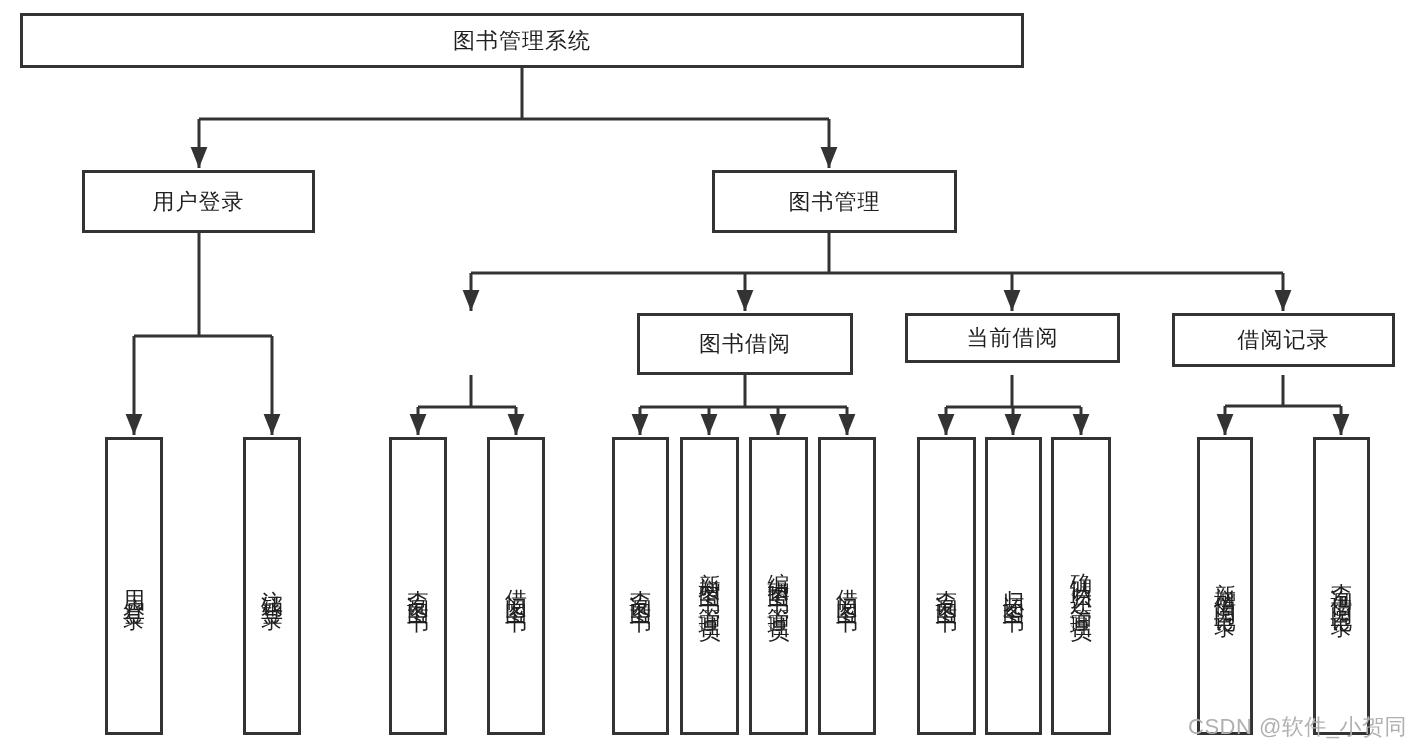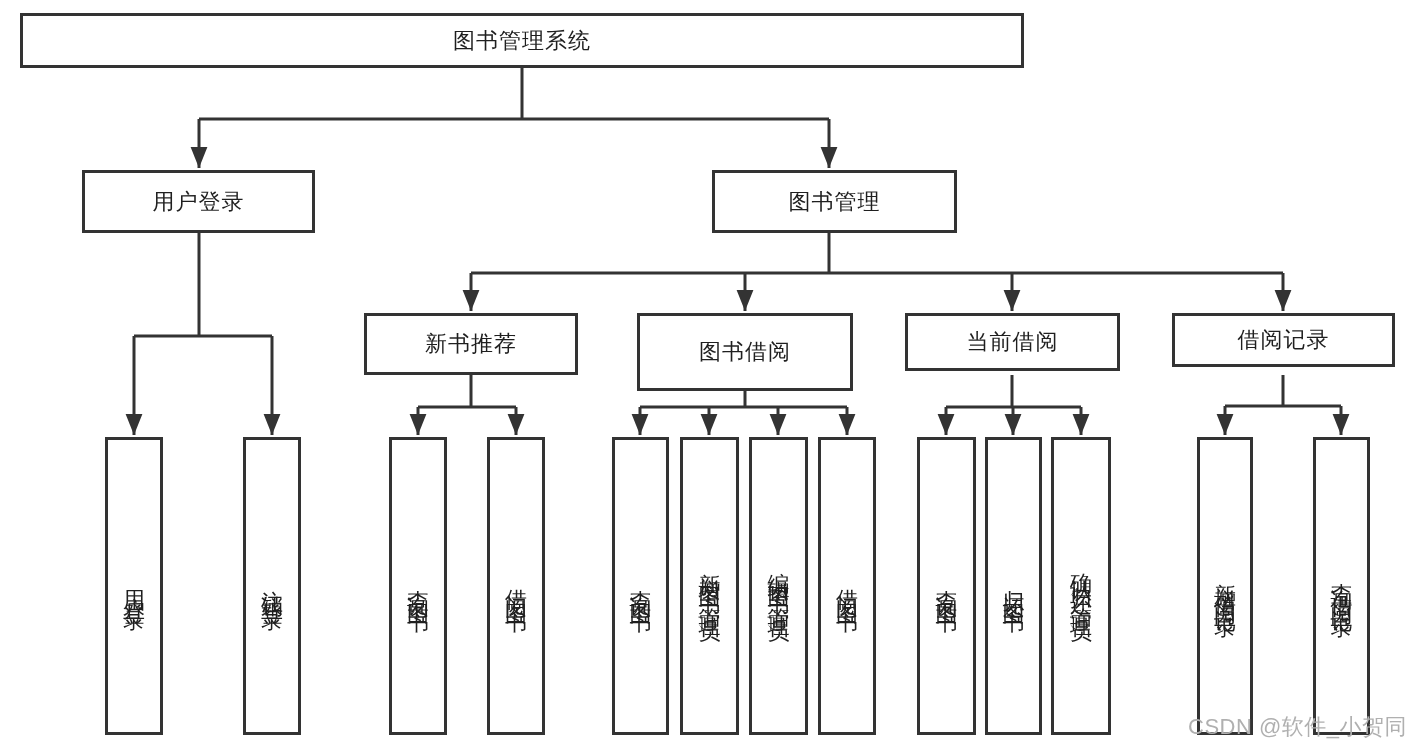--- a/index.html
+++ b/index.html
@@ -112,23 +112,22 @@
       <line x1="1225" y1="406" x2="1225" y2="435" marker-end="url(#arr)"></line>
       <line x1="1341" y1="406" x2="1341" y2="435" marker-end="url(#arr)"></line>
     </g>
   </svg>
 
   <div class="box h" style="left:20px;top:13px;width:1004px;height:55px">图书管理系统</div>
 
   <div class="box h" style="left:82px;top:170px;width:233px;height:63px">用户登录</div>
   <div class="box h" style="left:712px;top:170px;width:245px;height:63px">图书管理</div>
 
-  <div class="box h" style="left:364px;top:313px;width:214px;height:62px">新书推荐</div>
-  <div class="box h" style="left:637px;top:313px;width:216px;height:78px">图书借阅</div>
-  <div class="box h" style="left:905px;top:313px;width:215px;height:58px">当前借阅</div>
+  <div class="box h" style="left:637px;top:313px;width:216px;height:62px">图书借阅</div>
+  <div class="box h" style="left:905px;top:313px;width:215px;height:50px">当前借阅</div>
   <div class="box h" style="left:1172px;top:313px;width:223px;height:54px">借阅记录</div>
 
   <div class="box v" style="left:105px;top:437px;width:58px;height:298px">用户登录</div>
   <div class="box v" style="left:243px;top:437px;width:58px;height:298px">注销登录</div>
 
   <div class="box v" style="left:389px;top:437px;width:58px;height:298px">查询图书</div>
   <div class="box v" style="left:487px;top:437px;width:58px;height:298px">借阅图书</div>
 
   <div class="box v" style="left:612px;top:437px;width:57px;height:298px">查询图书</div>
   <div class="box v" style="left:680px;top:437px;width:59px;height:298px">新增图书（管理员）</div>

